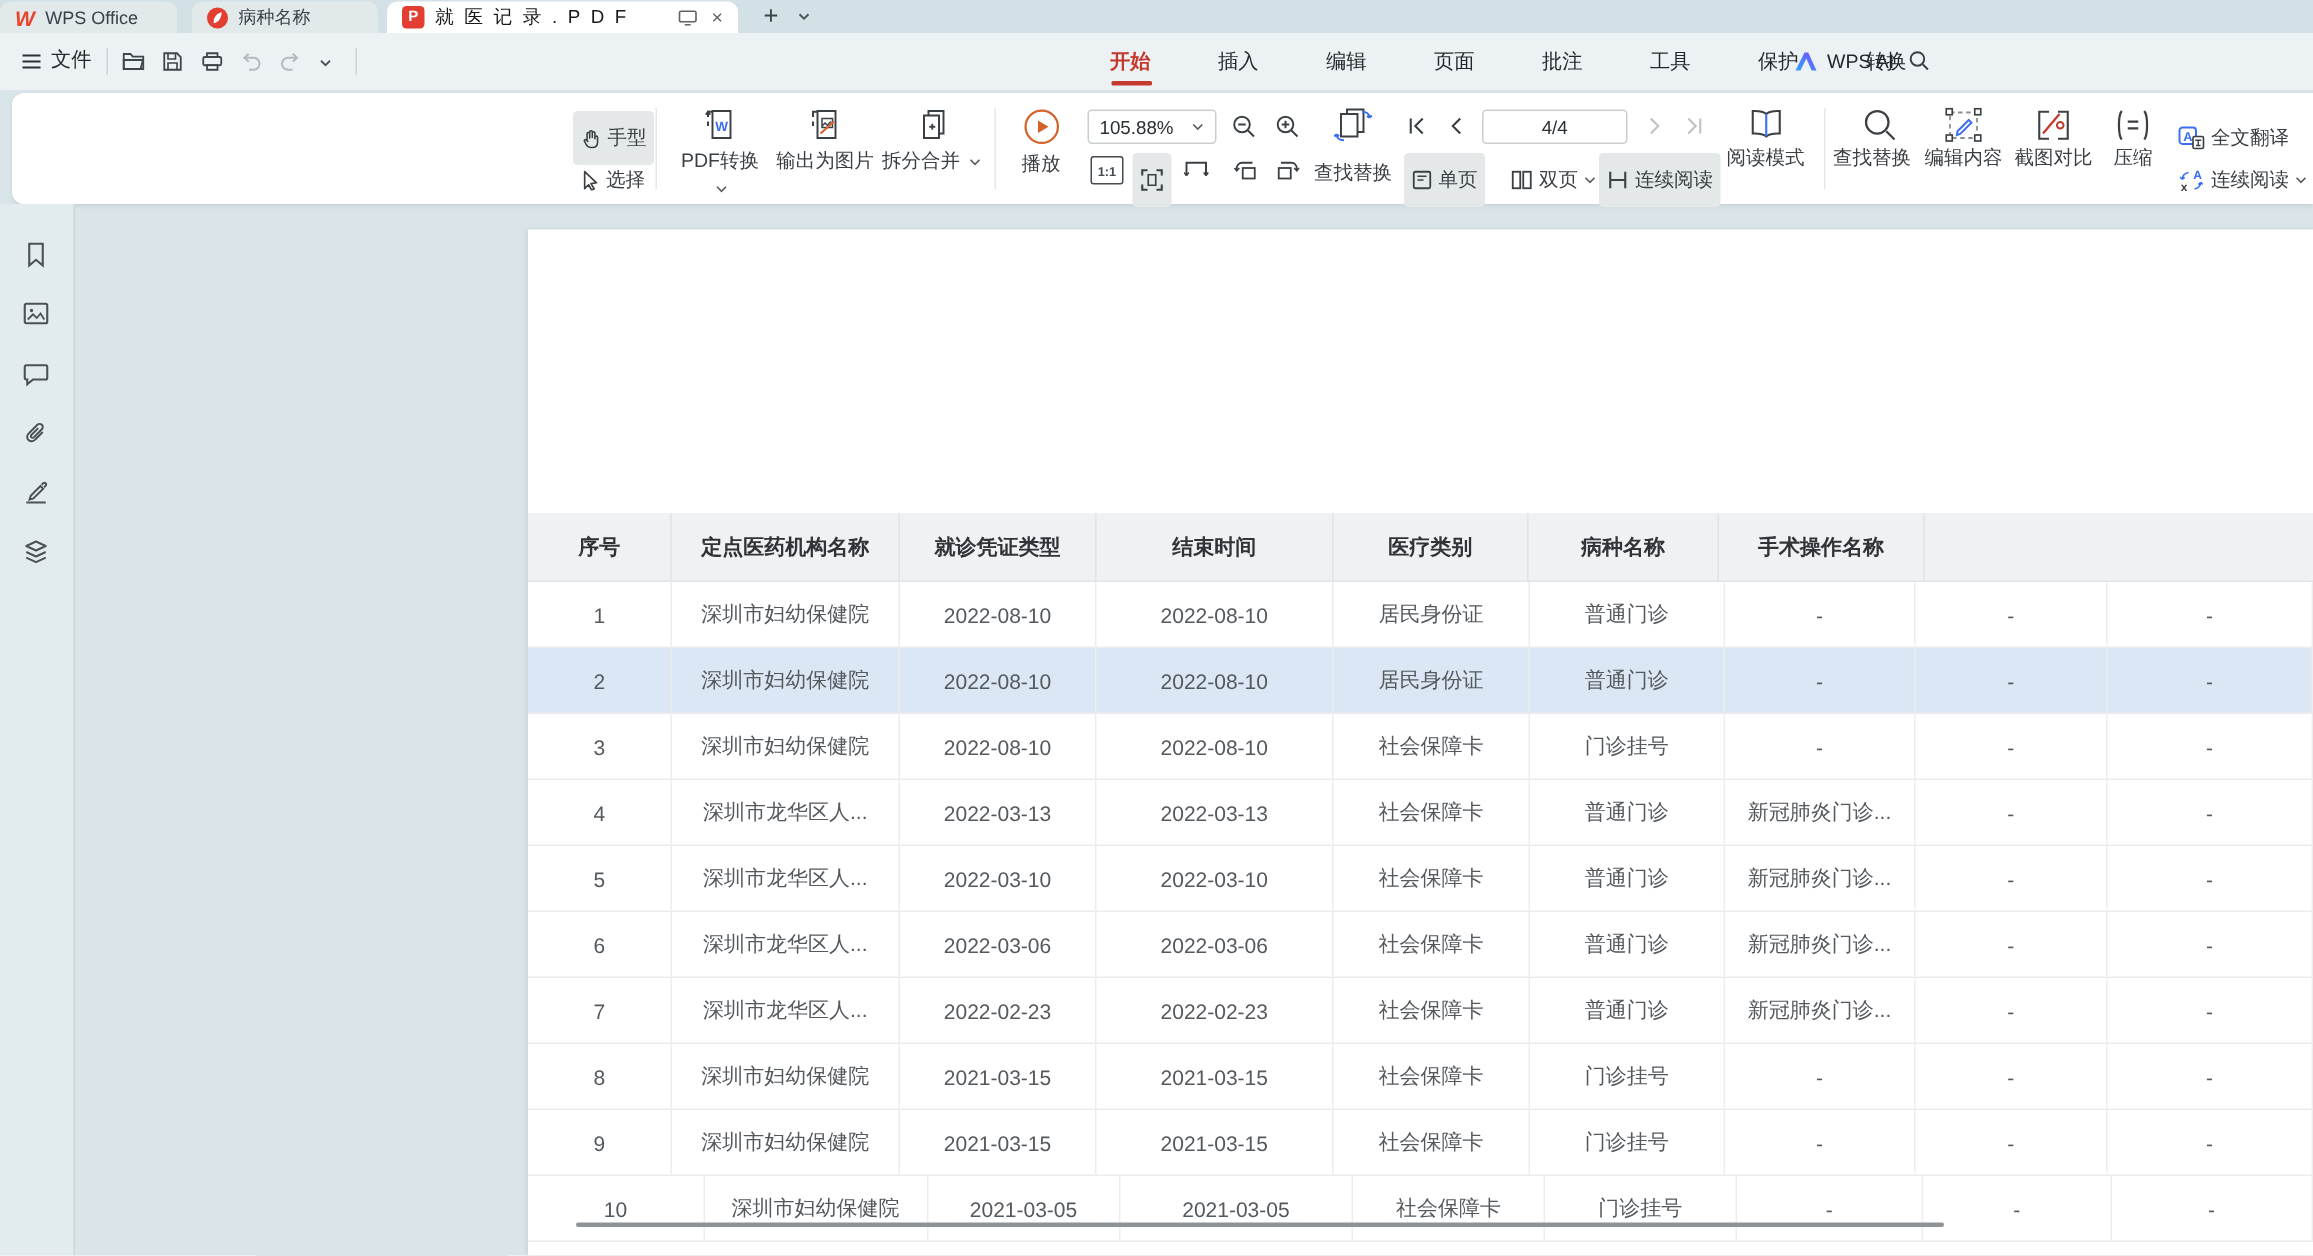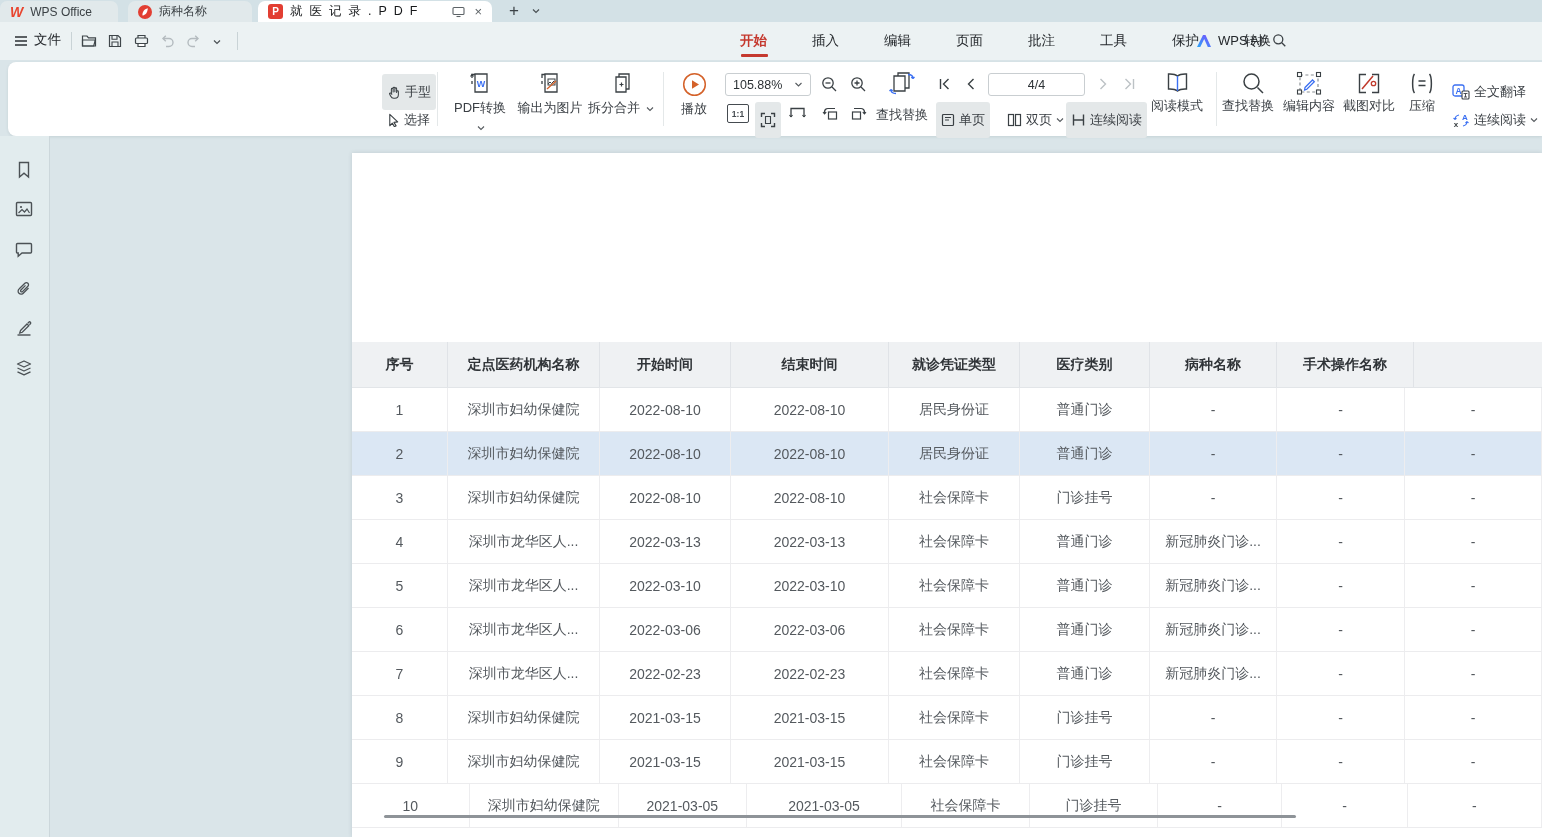--- a/index.html
+++ b/index.html
@@ -435,23 +435,22 @@
         <path d="M2.5 9L9 12l6.5-3M2.5 12.8L9 15.8l6.5-3" fill="none" stroke="#4b5155" stroke-width="1.3" stroke-linejoin="round"></path>
       </svg>
   </div>
 </div>
 
 <div class="abs page">
   <div class="tblwrap">
       <div class="trow thead">
         <div class="tcell" style="width: 96px;">序号</div>
         <div class="tcell" style="width: 152px;">定点医药机构名称</div>
-        <div class="tcell" style="width: 131px;">开始时间</div>
+        <div class="tcell" style="width: 131px;">就诊凭证类型</div>
         <div class="tcell" style="width: 158px;">结束时间</div>
-        <div class="tcell" style="width: 131px;">就诊凭证类型</div>
         <div class="tcell" style="width: 130px;">医疗类别</div>
         <div class="tcell" style="width: 127px;">病种名称</div>
         <div class="tcell" style="width: 137px;">手术操作名称</div>
       </div>
       <div class="trow">
         <div class="tcell" style="width: 96px;">1</div>
         <div class="tcell" style="width: 152px;">深圳市妇幼保健院</div>
         <div class="tcell" style="width: 131px;">2022-08-10</div>
         <div class="tcell" style="width: 158px;">2022-08-10</div>
         <div class="tcell" style="width: 131px;">居民身份证</div>

